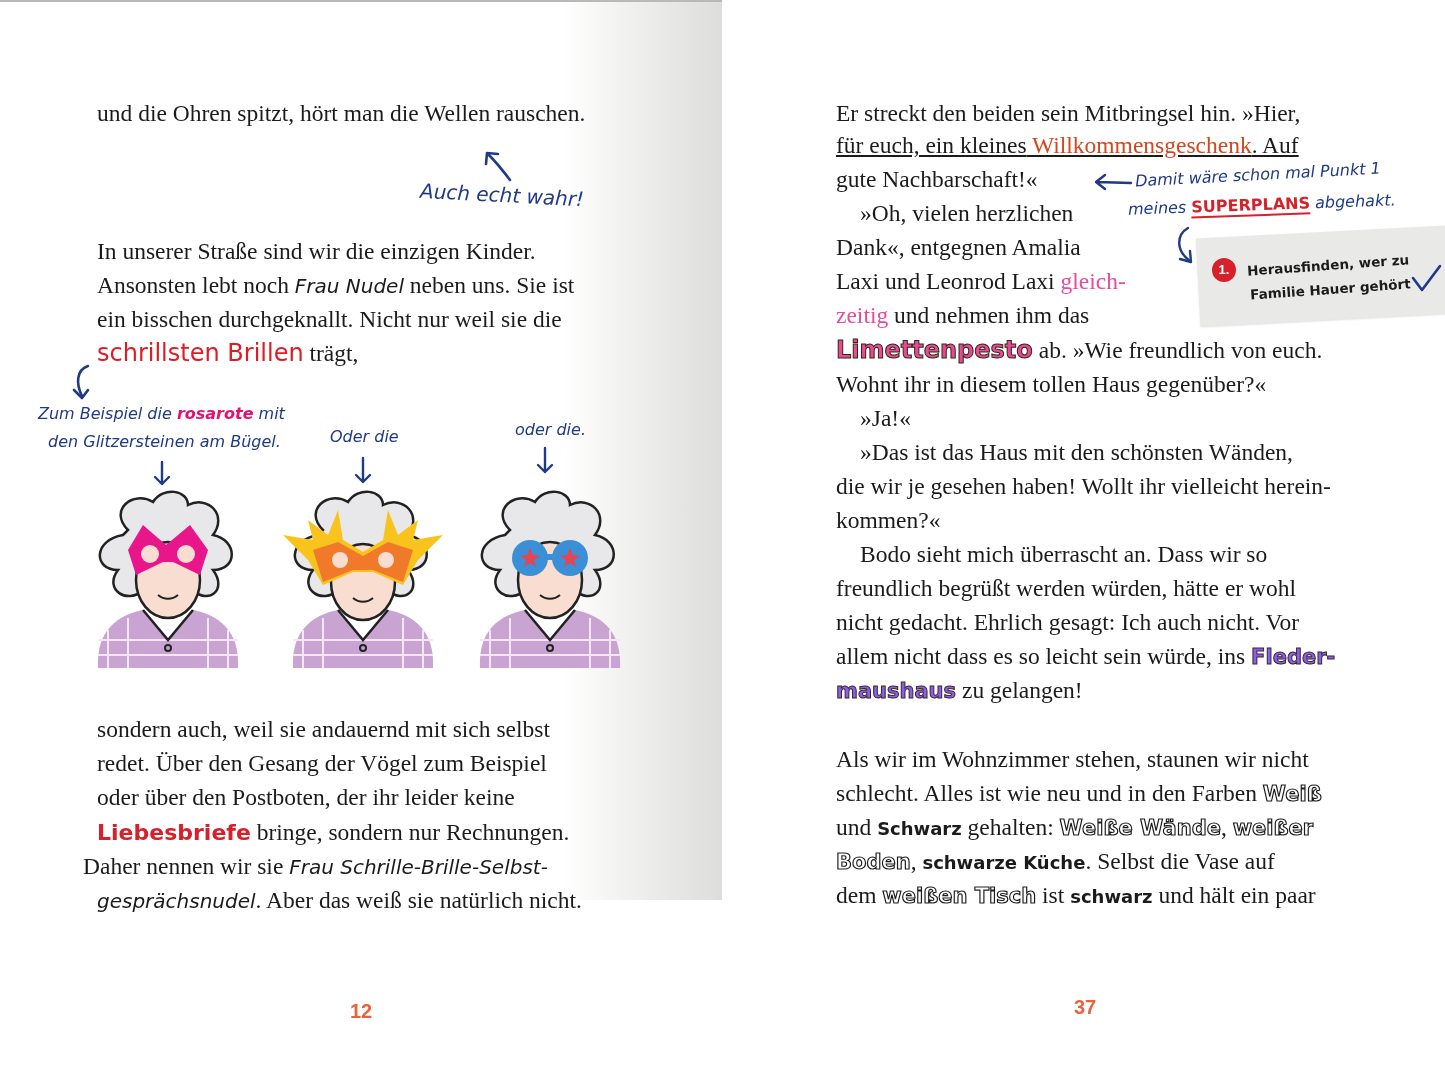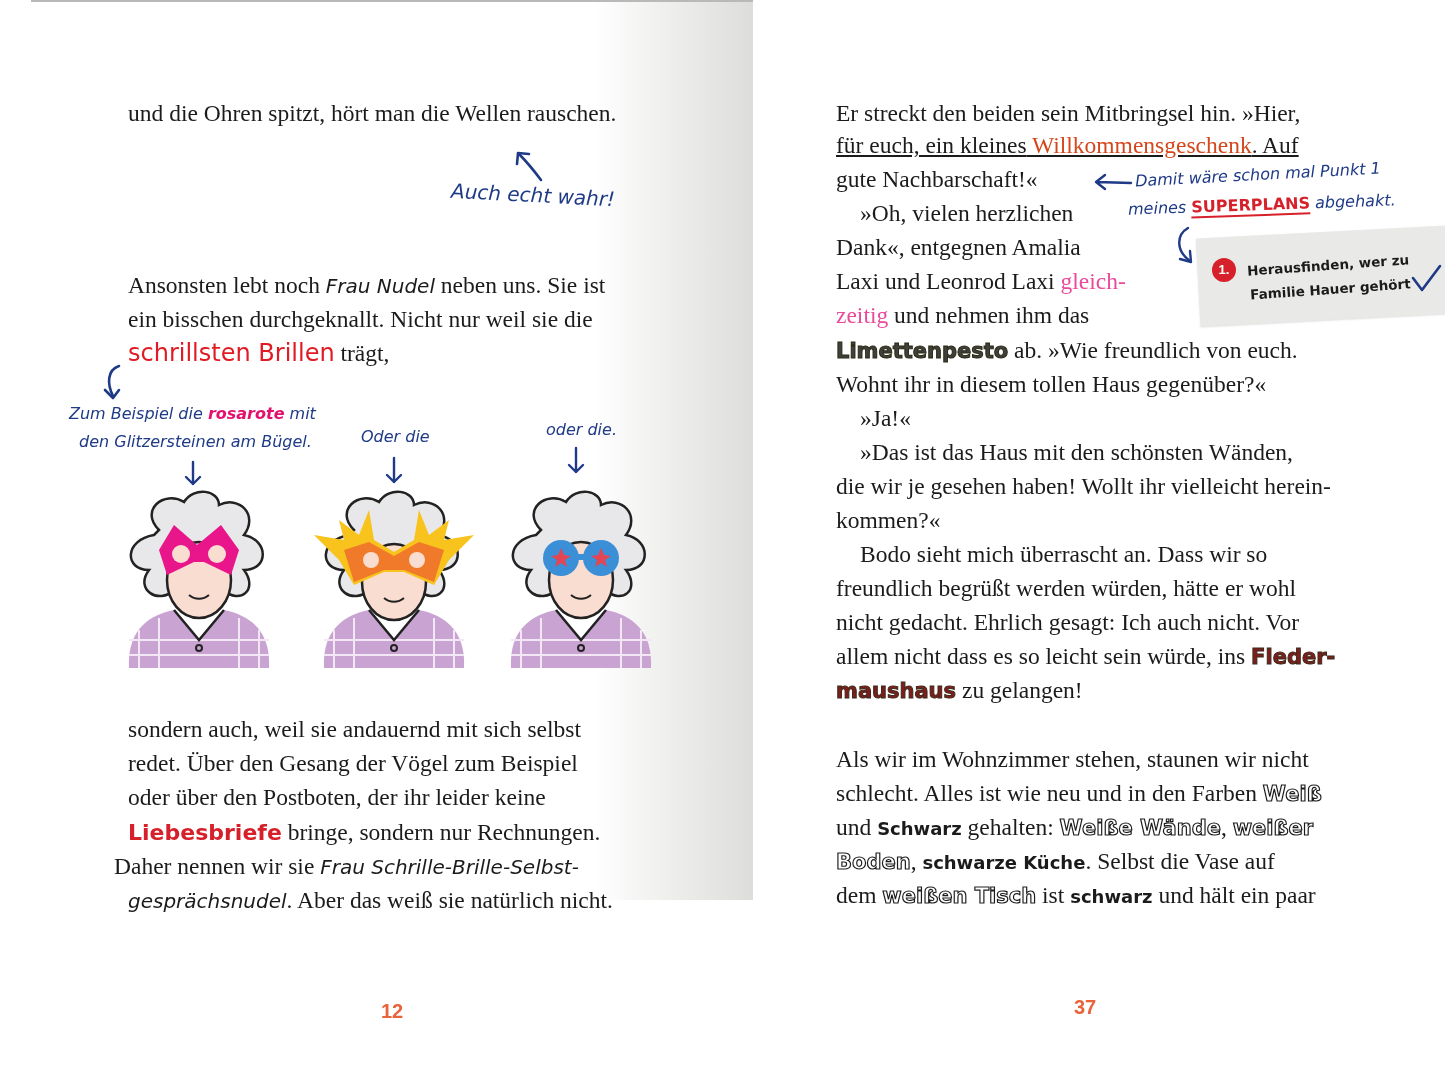--- a/index.html
+++ b/index.html
@@ -1,31 +1,31 @@
 <!DOCTYPE html>
 <html><head>
 <meta charset="utf-8">
 <style>
   html, body { margin:0; padding:0; }
   body { width:1445px; height:1071px; position:relative; background:#ffffff; overflow:hidden; }
-  .page { position:absolute; top:0; height:900px;margin-left:31px; }
+  .page { position:absolute; top:0; height:900px; }
   #left-page { left:0; width:722px; background:linear-gradient(to right,#ffffff 0%,#ffffff 78%,#f2f2f1 86%,#dddddc 100%); }
   #left-page .topline { position:absolute; top:0; left:0; width:757px; height:2px; background:#b9b9b9; }
   #right-page { left:722px; width:723px; background:#ffffff; }
   .serif { font-family:"Liberation Serif", "DejaVu Serif", serif; font-size:23.5px; color:#1b1b1b; line-height:34.2px; white-space:nowrap; }
   .line { position:absolute; }
   .hand { font-family:"DejaVu Sans", sans-serif; font-style:italic; color:#1f3a86; font-size:16px; white-space:nowrap; }
   .handtext { font-family:"DejaVu Sans", sans-serif; font-style:italic; font-size:20px; color:#1b1b1b; }
   .red-hand { font-family:"DejaVu Sans", sans-serif; color:#e01b24; font-size:24px; }
   .bold-red { font-family:"DejaVu Sans", sans-serif; font-weight:bold; color:#d6202a; font-size:22px; }
   .rosa { font-family:"DejaVu Sans", sans-serif; font-weight:bold; color:#e4106e; }
   .orange { color:#d6461b; }
   .pink { color:#e94a9a; }
-  .lime { font-family:"DejaVu Sans", sans-serif; font-weight:bold; color:#404040; -webkit-text-stroke:1px #2a2a10; font-size:21px;margin-top:47px; }
-  .fleder { font-family:"DejaVu Sans", sans-serif; font-weight:bold; color:#7f1d1d; -webkit-text-stroke:1px #3a2a1a; font-size:21px;margin-top:29px; }
+  .lime { font-family:"DejaVu Sans", sans-serif; font-weight:bold; color:#ec4899; -webkit-text-stroke:1px #2a2a10; font-size:24px;margin-top:47px; }
+  .fleder { font-family:"DejaVu Sans", sans-serif; font-weight:bold; color:#8b5cf6; -webkit-text-stroke:1px #3a2a1a; font-size:21px;margin-top:29px; }
   .outline { font-family:"DejaVu Sans", sans-serif; font-weight:bold; color:#ffffff; -webkit-text-stroke:1.2px #1b1b1b; font-size:21px; }
   .blackbold { font-family:"DejaVu Sans", sans-serif; font-weight:bold; color:#1b1b1b; font-size:18px; }
   .superplans { font-family:"DejaVu Sans", sans-serif; font-weight:bold; color:#d6202a; font-style:normal; border-bottom:2px solid #d6202a; }
   .pagenum { position:absolute; font-family:"Liberation Sans", sans-serif; font-weight:bold; font-size:20px; color:#e8633a; }
   .note-paper { position:absolute; left:1198px; top:232px; width:250px; height:88px; background:#e9e9e7; transform:rotate(-3deg); box-shadow:0 1px 2px rgba(0,0,0,0.12); }
   .note-text { position:absolute; font-family:"DejaVu Sans", sans-serif; font-weight:bold; font-size:13.5px; color:#1b1b1b; white-space:nowrap; }
   .badge { position:absolute; width:24px; height:24px; border-radius:50%; background:#d6202a; color:#fff; font-family:"Liberation Sans", sans-serif; font-weight:bold; font-size:13px; text-align:center; line-height:24px; }
   svg { position:absolute; overflow:visible; }
 </style>
 </head>
@@ -35,20 +35,21 @@
   <div class="topline"></div>
 
   <div class="line serif" style="left:97px;top:96px;">und die Ohren spitzt, hört man die Wellen rauschen.</div>
 
   <svg style="left:480px;top:148px;" width="40" height="40" viewBox="0 0 40 40">
     <path d="M30 32 C24 24 16 14 8 6" stroke="#1f3a86" stroke-width="2.6" fill="none" stroke-linecap="round"></path>
     <path d="M6 16 L7 5 L18 6" stroke="#1f3a86" stroke-width="2.6" fill="none" stroke-linecap="round" stroke-linejoin="round"></path>
   </svg>
   <div class="line hand" style="left:420px;top:183px;font-size:20px;transform:rotate(3deg);">Auch echt wahr!</div>
 
+  <div class="line serif" style="left:97px;top:234px;">In unserer Straße sind wir die einzigen Kinder.</div>
   <div class="line serif" style="left:97px;top:268px;">
     <span>Ansonsten lebt noch</span>
     <span class="handtext">Frau Nudel</span>
     <span>neben uns. Sie ist</span>
   </div>
   <div class="line serif" style="left:97px;top:302px;">ein bisschen durchgeknallt. Nicht nur weil sie die</div>
   <div class="line serif" style="left:97px;top:336px;">
     <span class="red-hand">schrillsten Brillen</span>
     <span>trägt,</span>
   </div>

